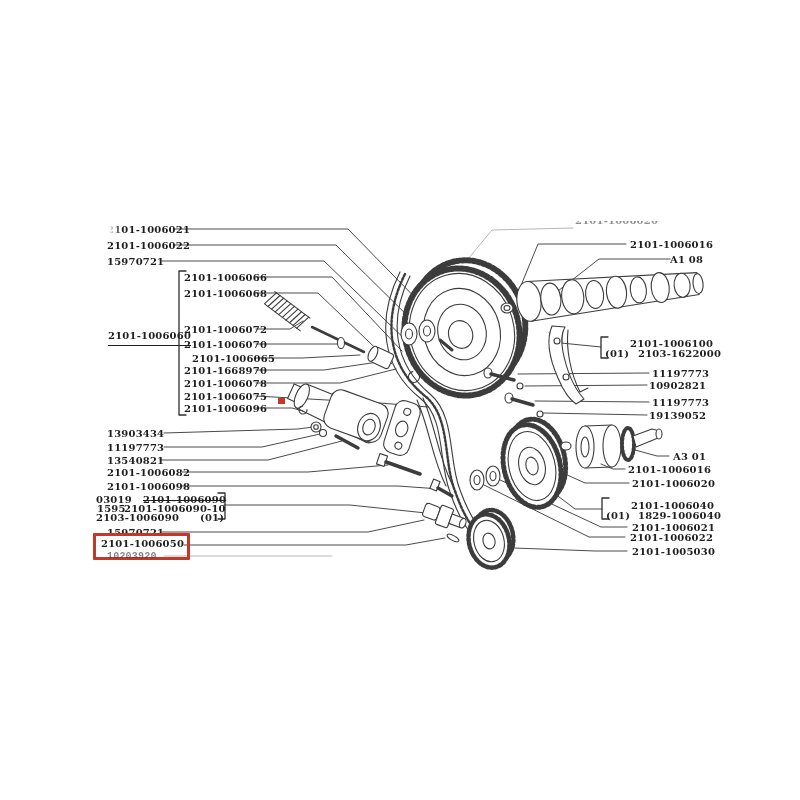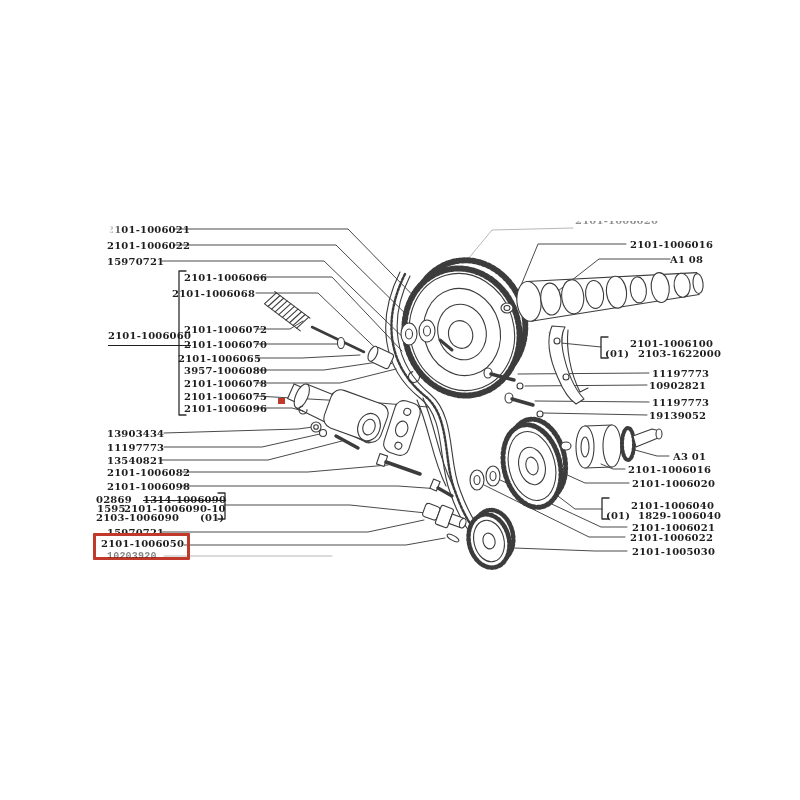--- a/index.html
+++ b/index.html
@@ -240,37 +240,37 @@
   </svg>
 
   <div class="lbl" style="left:107px;top:224px">2101-1006021</div>
   <div class="fadewash"></div>
   <div class="lbl" style="left:107px;top:240px">2101-1006022</div>
   <div class="lbl" style="left:107px;top:256px">15970721</div>
 
   <div class="lbl underline" style="left:108px;top:330px">2101-1006060</div>
 
   <div class="lbl" style="left:184px;top:272px">2101-1006066</div>
-  <div class="lbl" style="left:172px;top:288px">2101-1006068</div>
+  <div class="lbl" style="left:184px;top:288px">2101-1006068</div>
   <div class="lbl" style="left:184px;top:324px">2101-1006072</div>
   <div class="lbl" style="left:184px;top:339px">2101-1006070</div>
-  <div class="lbl" style="left:178px;top:353px">2101-1006065</div>
-  <div class="lbl" style="left:184px;top:365px">3957-1006080</div>
+  <div class="lbl" style="left:192px;top:353px">2101-1006065</div>
+  <div class="lbl" style="left:184px;top:365px">2101-1668970</div>
   <div class="lbl" style="left:184px;top:378px">2101-1006078</div>
   <div class="lbl" style="left:184px;top:391px">2101-1006075</div>
   <div class="lbl" style="left:184px;top:403px">2101-1006096</div>
 
   <div class="lbl" style="left:107px;top:428px">13903434</div>
   <div class="lbl" style="left:107px;top:442px">11197773</div>
   <div class="lbl" style="left:107px;top:455px">13540821</div>
   <div class="lbl" style="left:107px;top:467px">2101-1006082</div>
   <div class="lbl" style="left:107px;top:481px">2101-1006098</div>
 
-  <div class="lbl" style="left:96px;top:494px">02869</div>
-  <div class="lbl strike" style="left:143px;top:494px">1314-1006090</div>
+  <div class="lbl" style="left:96px;top:494px">03019</div>
+  <div class="lbl strike" style="left:143px;top:494px">2101-1006090</div>
   <div class="lbl" style="left:97px;top:503px">1595</div>
   <div class="lbl" style="left:124px;top:503px">2101-1006090-10</div>
   <div class="lbl" style="left:96px;top:512px">2103-1006090</div>
   <div class="lbl" style="left:200px;top:512px">(01)</div>
 
   <div class="lbl" style="left:107px;top:527px">15970721</div>
   <div class="redbox"></div>
   <div class="lbl" style="left:101px;top:538px">2101-1006050</div>
   <div class="clip-top-only" style="left:107px;top:551px">
     <span class="lbl-inner">10203920</span>

